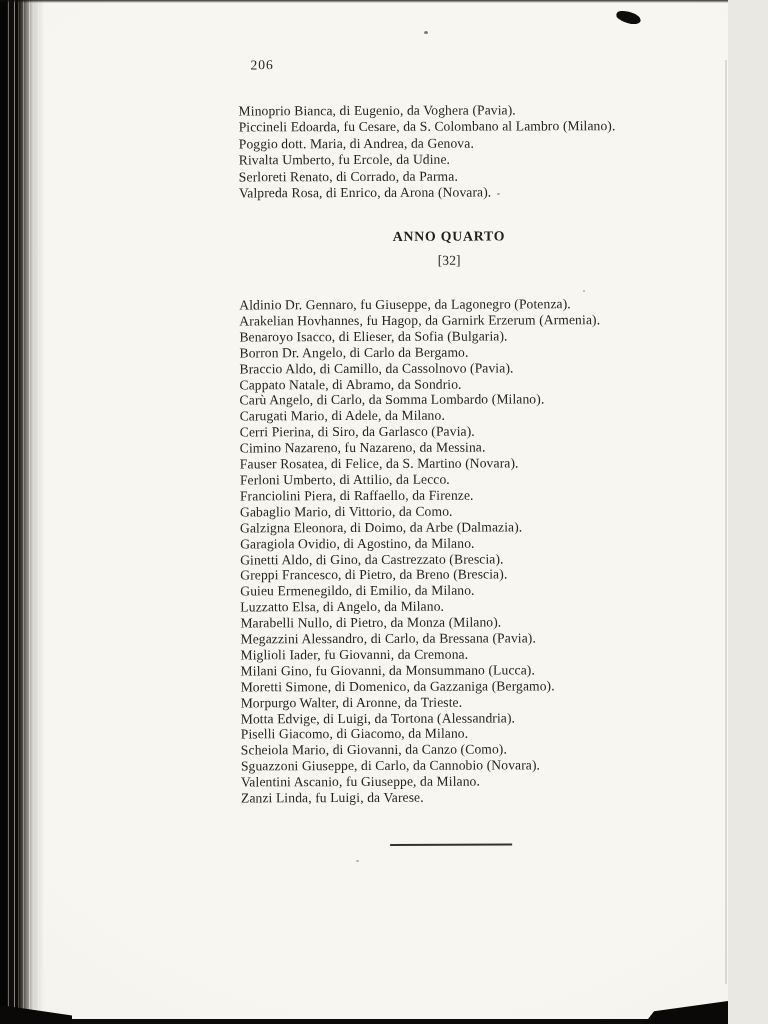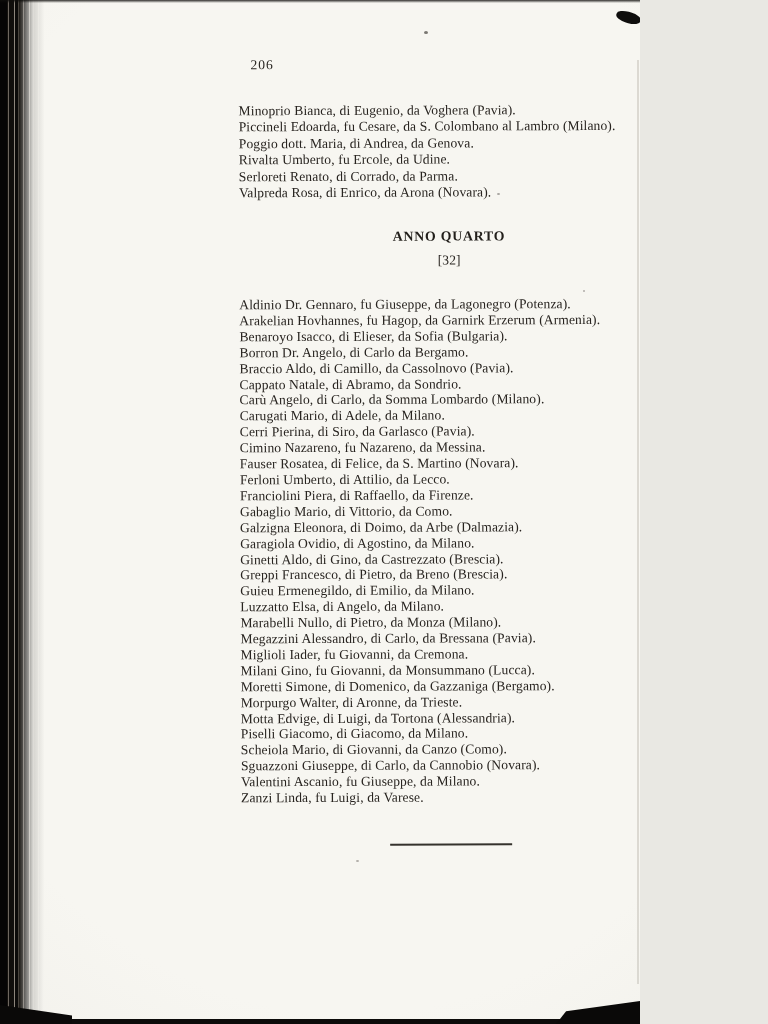--- a/index.html
+++ b/index.html
@@ -2,21 +2,21 @@
 <html><head>
 <meta charset="utf-8">
 <style>
   html,body{margin:0;padding:0;}
   body{
     width:768px;height:1024px;overflow:hidden;
     background:#e9e8e3;
     font-family:"Liberation Serif","DejaVu Serif",serif;
   }
   .page{
-    position:relative;width:640px;height:1024px;overflow:hidden;
+    position:relative;width:728px;height:1024px;overflow:hidden;
     background:
       radial-gradient(120% 90% at 55% 45%, #f7f6f1 60%, #efeee8 92%, #e6e5df 100%);
     color:#262320;
   }
   .text-layer{
     position:absolute;inset:0;
     transform:rotate(-0.2deg);
     transform-origin:50% 50%;
   }
   .page-number{

